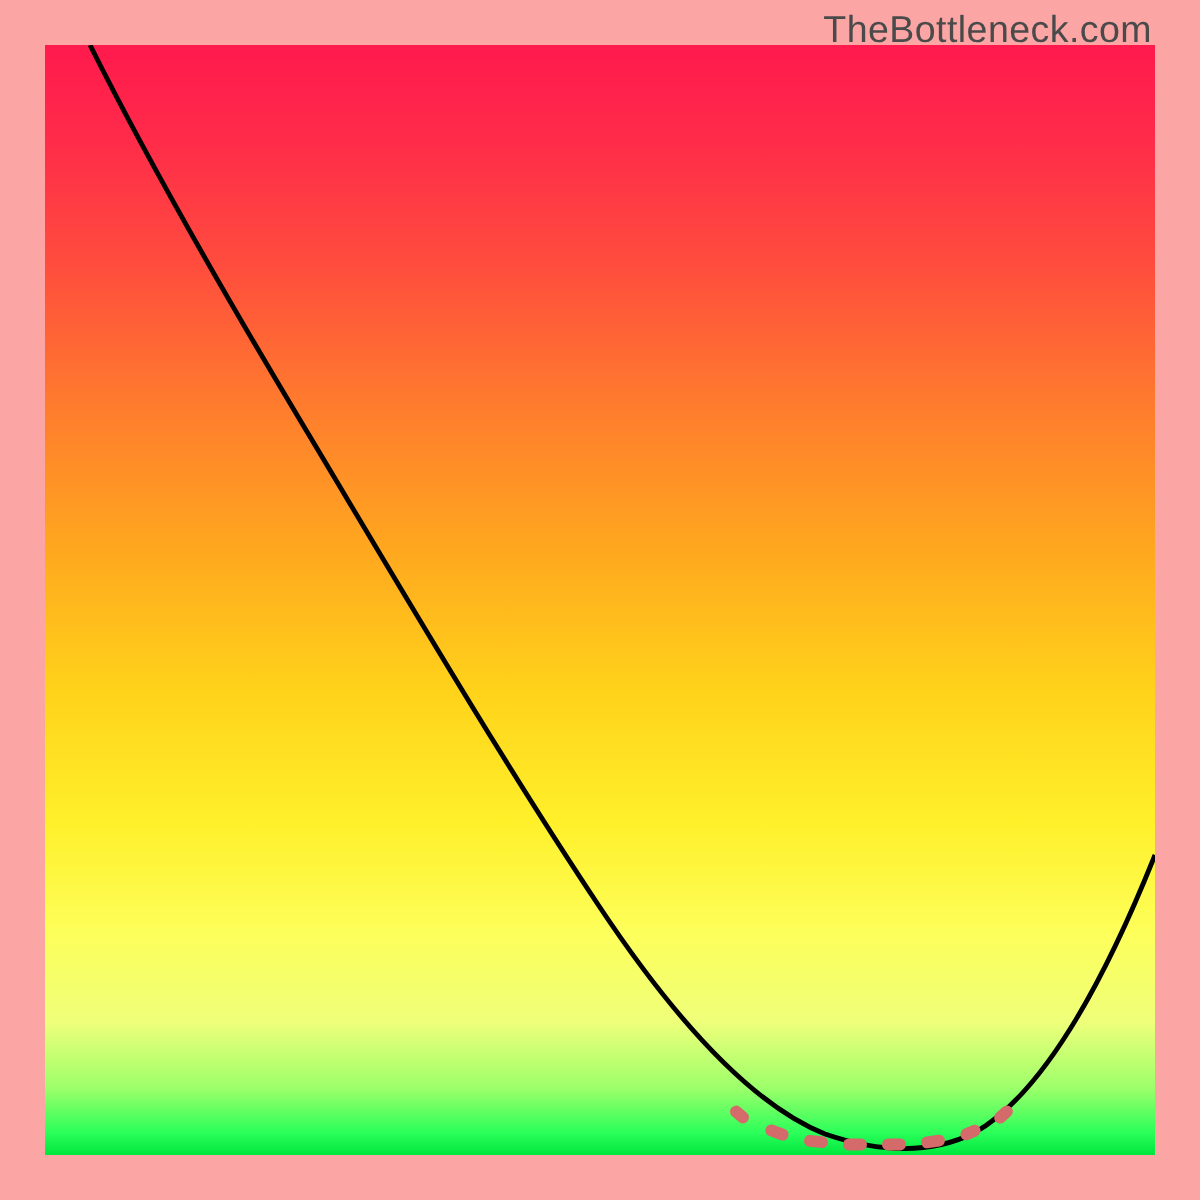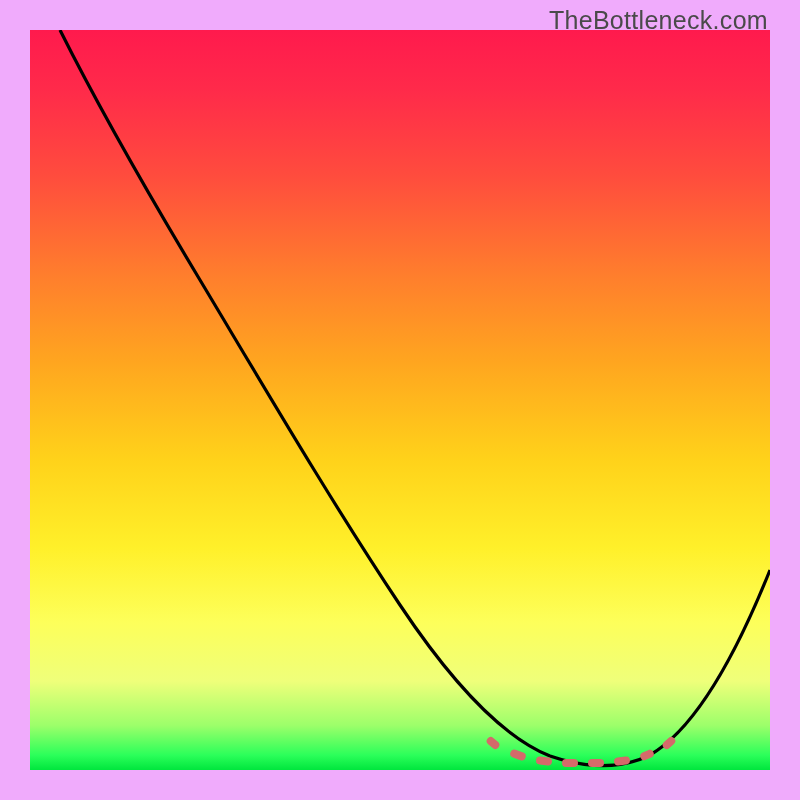--- a/index.html
+++ b/index.html
@@ -1,21 +1,21 @@
 <!DOCTYPE html>
 <html><head>
 <meta charset="utf-8">
 <style>
   * { margin: 0; padding: 0; box-sizing: border-box; }
   html, body { width: 800px; height: 800px; overflow: hidden; background: #000; }
   .stage {
     position: relative;
     width: 800px;
     height: 800px;
-    background: #f0abfc;
+    background: #fca5a5;
   }
   .plot {
     position: absolute;
     left: 30px;
     top: 30px;
     width: 740px;
     height: 740px;
     background: linear-gradient(to bottom,
       #ff1a4d 0%,
       #ff2a4a 8%,

